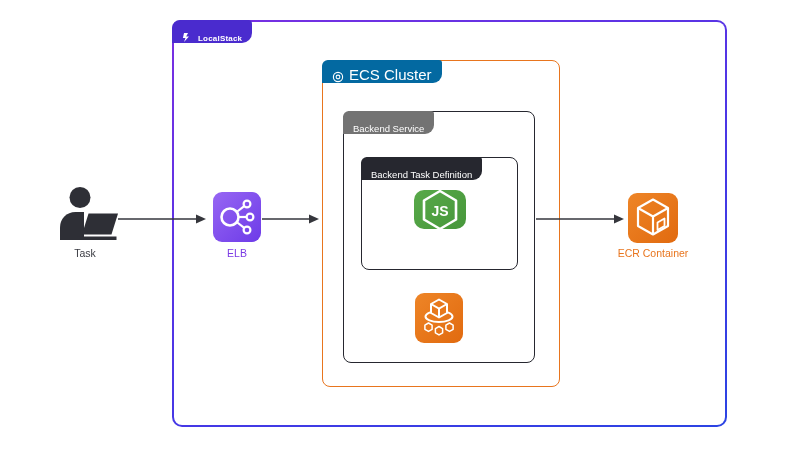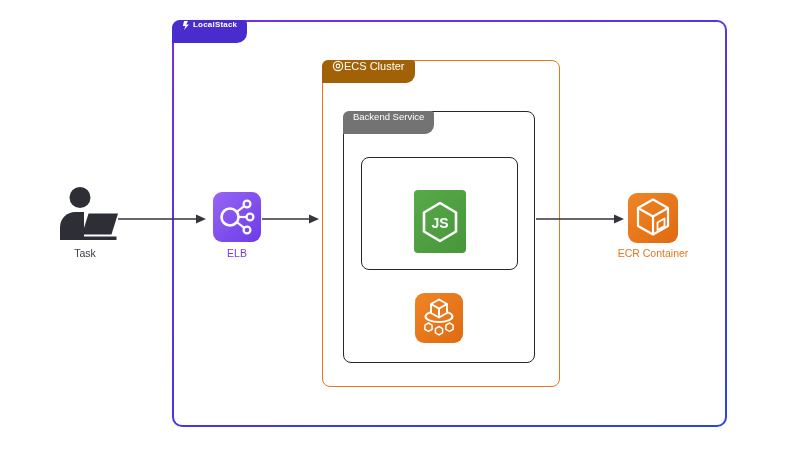--- a/index.html
+++ b/index.html
@@ -11,33 +11,33 @@
             background:linear-gradient(155deg,#7A2FE2 0%,#4A36E6 55%,#2B43E3 100%);}
   .ls-inner{position:absolute;inset:2px;background:#ffffff;border-radius:8px;}
 
   
   .box{position:absolute;background:#ffffff;box-sizing:border-box;}
   .ecs-box{left:322px;top:60px;width:238px;height:327px;border:1.6px solid #E8751E;border-radius:8px;}
   .bs-box{left:343px;top:111px;width:192px;height:252px;border:1.5px solid #26272F;border-radius:8px;}
   .btd-box{left:361px;top:157px;width:157px;height:113px;border:1.4px solid #26272F;border-radius:8px;}
 
   
-  .tab{position:absolute;display:flex;align-items:flex-start;height:23px;padding:0 10px;
+  .tab{position:absolute;display:flex;align-items:flex-end;gap:5px;height:23px;padding:0 10px;
        color:#ffffff;white-space:nowrap;box-sizing:border-box;}
   .tab-localstack{left:172px;top:20px;background:#4A2BCE;border-radius:8px 4px 10px 0;
                   font-size:8px;font-weight:700;letter-spacing:.2px;}
-  .tab-ecs{left:322px;top:60px;background:#a16207;border-radius:6px 3px 9px 0;font-size:11px;}
+  .tab-ecs{left:322px;top:60px;background:#0369a1;border-radius:6px 3px 9px 0;font-size:15px;}
   .tab-bs{left:343px;top:111px;background:#737373;border-radius:6px 3px 9px 0;font-size:9.5px;}
   .tab-btd{left:361px;top:157px;background:#26272F;border-radius:6px 3px 9px 0;font-size:9.5px;}
 
   
   .svc{position:absolute;display:flex;align-items:center;justify-content:center;}
   .icon-elb{left:213px;top:192px;width:48px;height:50px;border-radius:9px;
             background:linear-gradient(135deg,#9766F3 0%,#6D3BE8 100%);}
-  .icon-node{left:414px;top:190px;width:52px;height:63px;border-radius:4px;
+  .icon-node{left:414px;top:190px;width:52px;height:39px;border-radius:10px;
              background:linear-gradient(135deg,#58A949 0%,#47973B 100%);}
   .icon-ecs-svc{left:415px;top:293px;width:48px;height:50px;border-radius:9px;
              background:linear-gradient(135deg,#EE8527 0%,#E16A0F 100%);}
   .icon-ecr{left:628px;top:193px;width:50px;height:50px;border-radius:9px;
              background:linear-gradient(135deg,#EE8527 0%,#E16A0F 100%);}
   .icon-user{left:55px;top:186px;width:66px;height:54px;}
 
   
   .cap{position:absolute;text-align:center;font-size:10.5px;}
   .cap-user{left:52px;top:247px;width:66px;color:#3A3B42;}
@@ -82,20 +82,23 @@
         <circle cx="7" cy="7" r="2.2" fill="none" stroke="#ffffff" stroke-width="1.2"></circle>
       </svg>
     </span>
     <span>ECS Cluster</span>
   </div>
 
   <div class="tab tab-bs">
     <span>Backend Service</span>
   </div>
 
+  <div class="tab tab-btd">
+    <span>Backend Task Definition</span>
+  </div>
 
   <div class="svc icon-user">
     <svg width="66" height="54" viewBox="0 0 66 54">
       <circle cx="25" cy="11.5" r="10.5" fill="#2E2F36"></circle>
       <path d="M5 54 V41.5 C5 32.5 11.5 26 20.5 26 H29 V54 Z" fill="#2E2F36"></path>
       <path d="M33.5 27.5 H63 L56.5 48.5 H27 Z" fill="#2E2F36"></path>
       <path d="M22 50.5 H61.5 V54 H22 Z" fill="#2E2F36"></path>
     </svg>
   </div>
 

